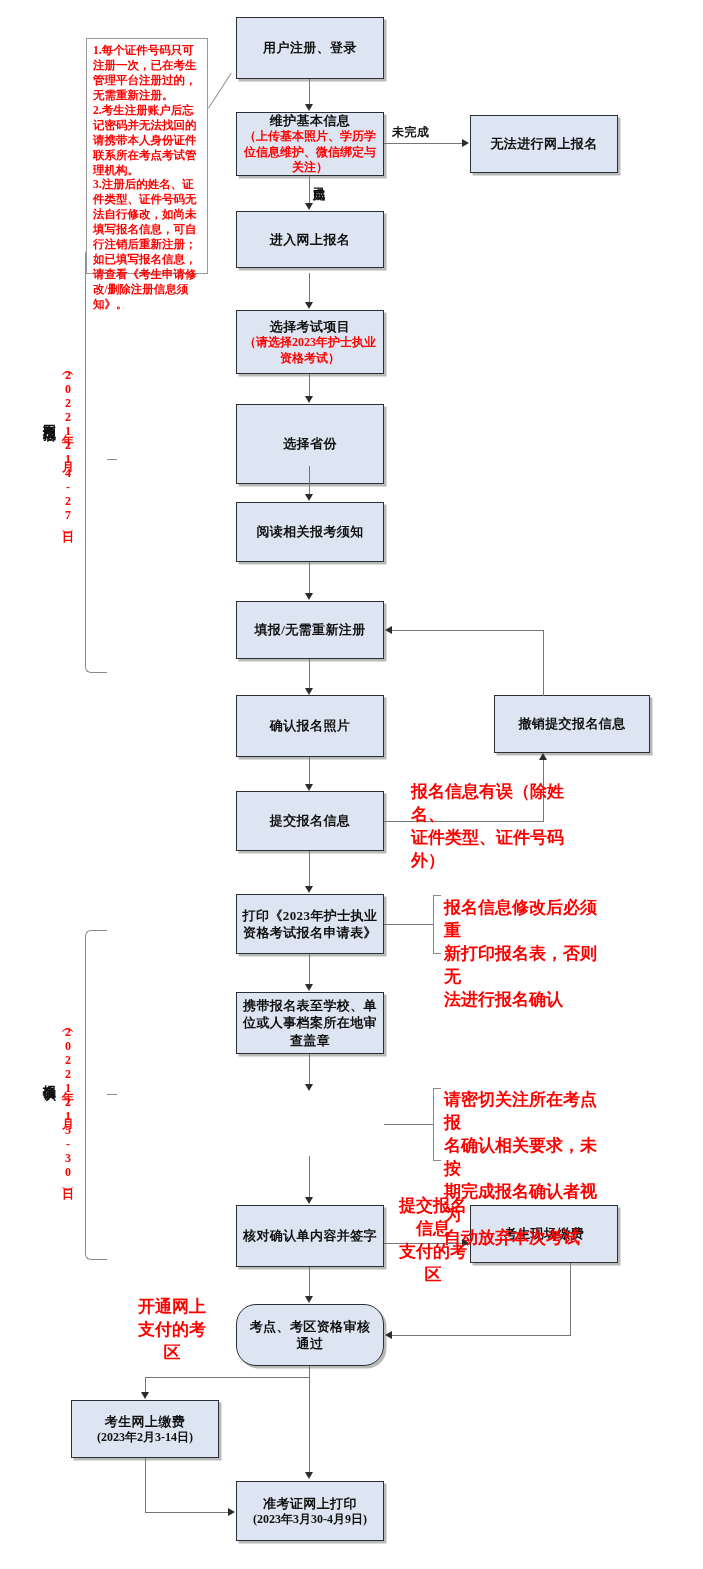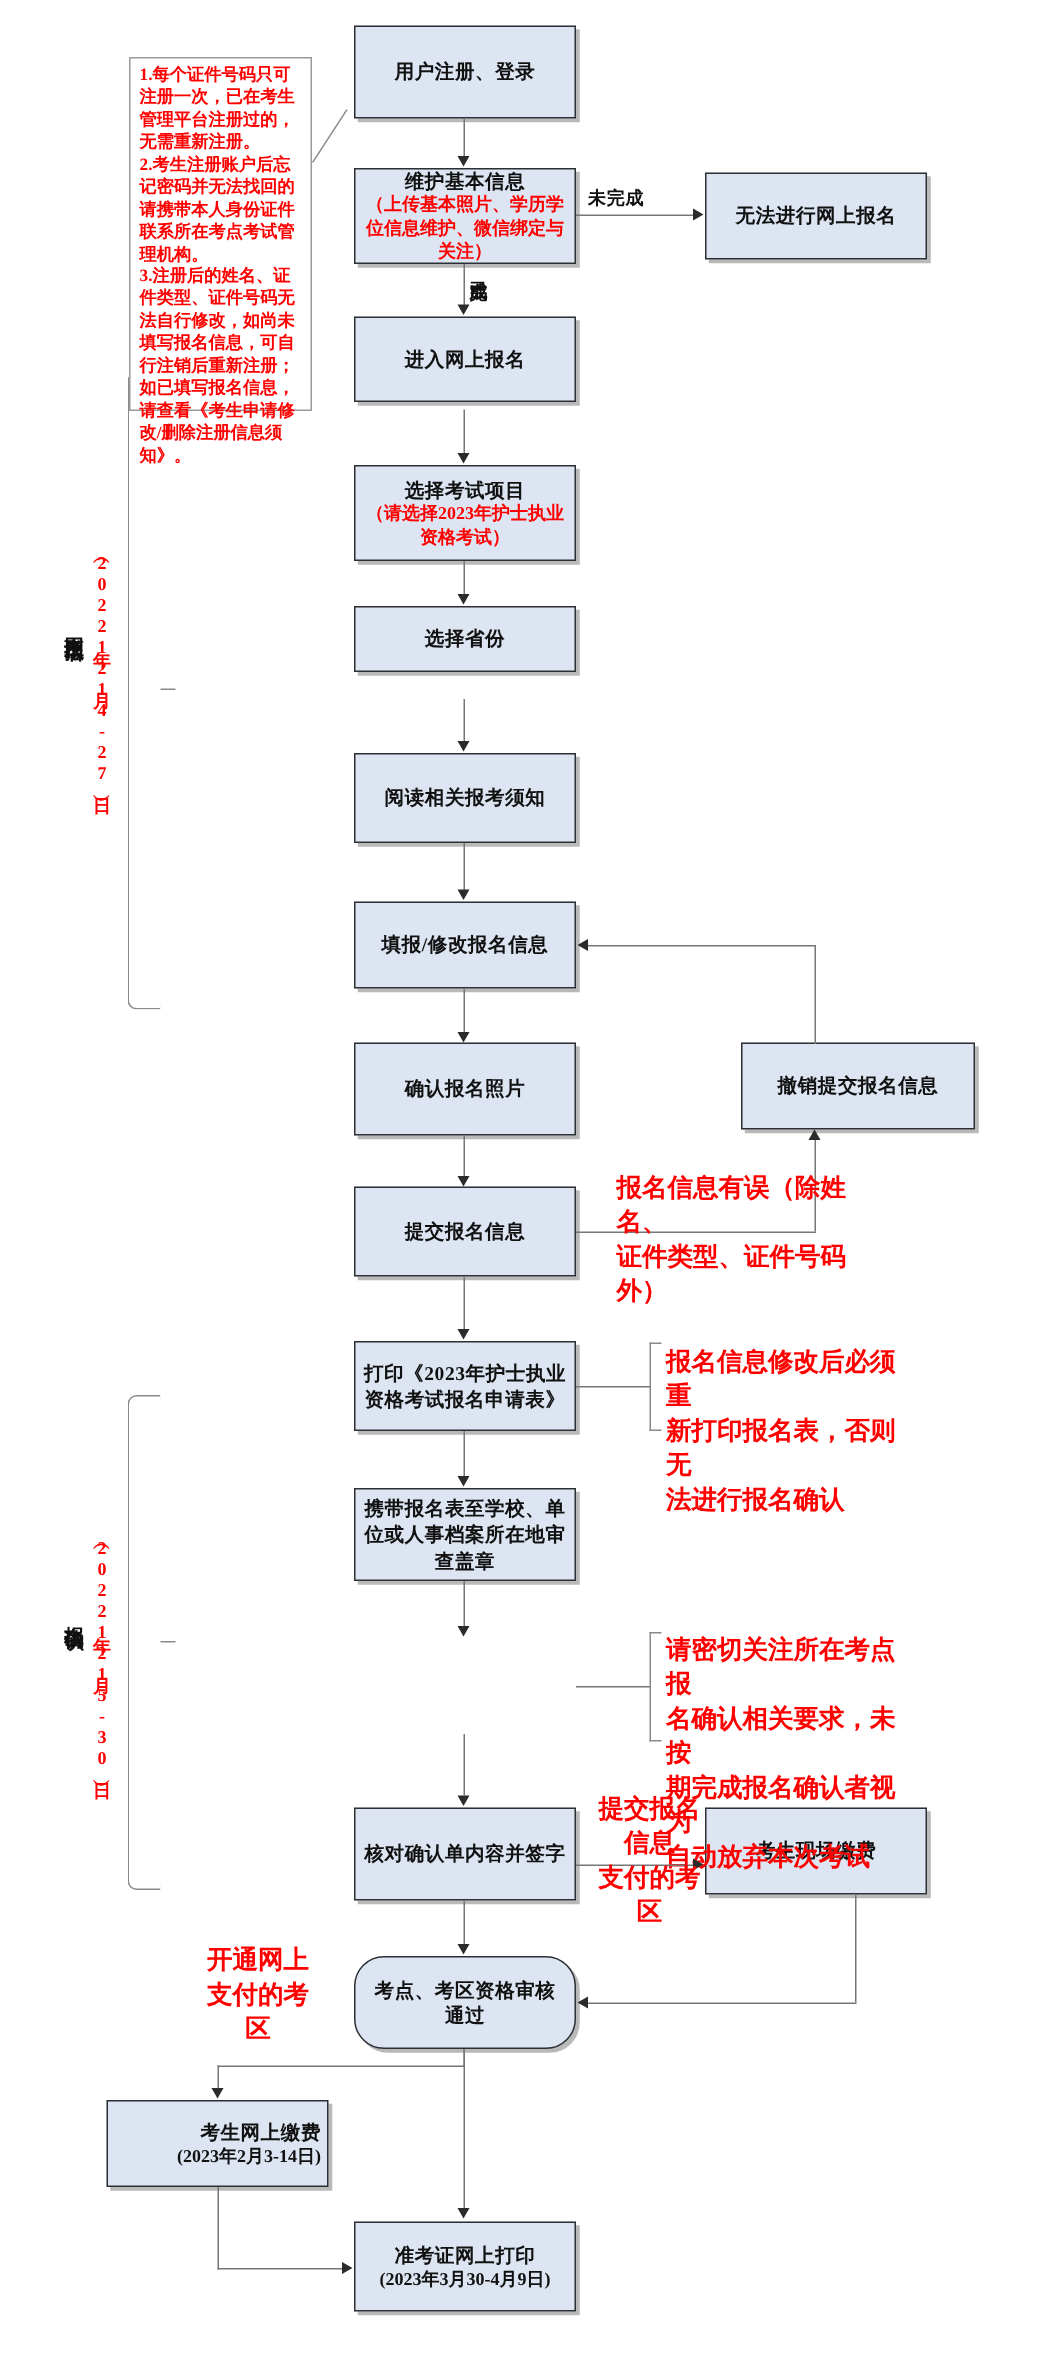--- a/index.html
+++ b/index.html
@@ -204,30 +204,30 @@
 
   <div class="box" style="left:236px;top:211px;width:148px;height:57px;">
     <div>进入网上报名</div>
   </div>
 
   <div class="box" style="left:236px;top:310px;width:148px;height:64px;">
     <div>选择考试项目</div>
     <div class="sub">（请选择2023年护士执业资格考试）</div>
   </div>
 
-  <div class="box" style="left:236px;top:404px;width:148px;height:44px;">
+  <div class="box" style="left:236px;top:404px;width:148px;height:80px;">
     <div>选择省份</div>
   </div>
 
   <div class="box" style="left:236px;top:502px;width:148px;height:60px;">
     <div>阅读相关报考须知</div>
   </div>
 
   <div class="box" style="left:236px;top:601px;width:148px;height:58px;">
-    <div>填报/修改报名信息</div>
+    <div>填报/无需重新注册</div>
   </div>
 
   <div class="box" style="left:236px;top:695px;width:148px;height:62px;">
     <div>确认报名照片</div>
   </div>
 
   <div class="box" style="left:494px;top:695px;width:156px;height:58px;align-items:center;">
     <div>撤销提交报名信息</div>
   </div>
 
@@ -250,21 +250,21 @@
 
   <div class="box" style="left:470px;top:1205px;width:148px;height:58px;">
     <div>考生现场缴费</div>
   </div>
 
   <div class="box" style="left:236px;top:1304px;width:148px;height:62px;border-radius:20px;">
     <div>考点、考区资格审核</div>
     <div>通过</div>
   </div>
 
-  <div class="box" style="left:71px;top:1400px;width:148px;height:58px;align-items:flex-end;">
+  <div class="box" style="left:71px;top:1400px;width:148px;height:58px;">
     <div>考生网上缴费</div>
     <div class="sub2">(2023年2月3-14日)</div>
   </div>
 
   <div class="box" style="left:236px;top:1481px;width:148px;height:60px;">
     <div>准考证网上打印</div>
     <div class="sub2">(2023年3月30-4月9日)</div>
   </div>
 
   <div class="vline" style="left:309px;top:79px;height:26px;"></div>

